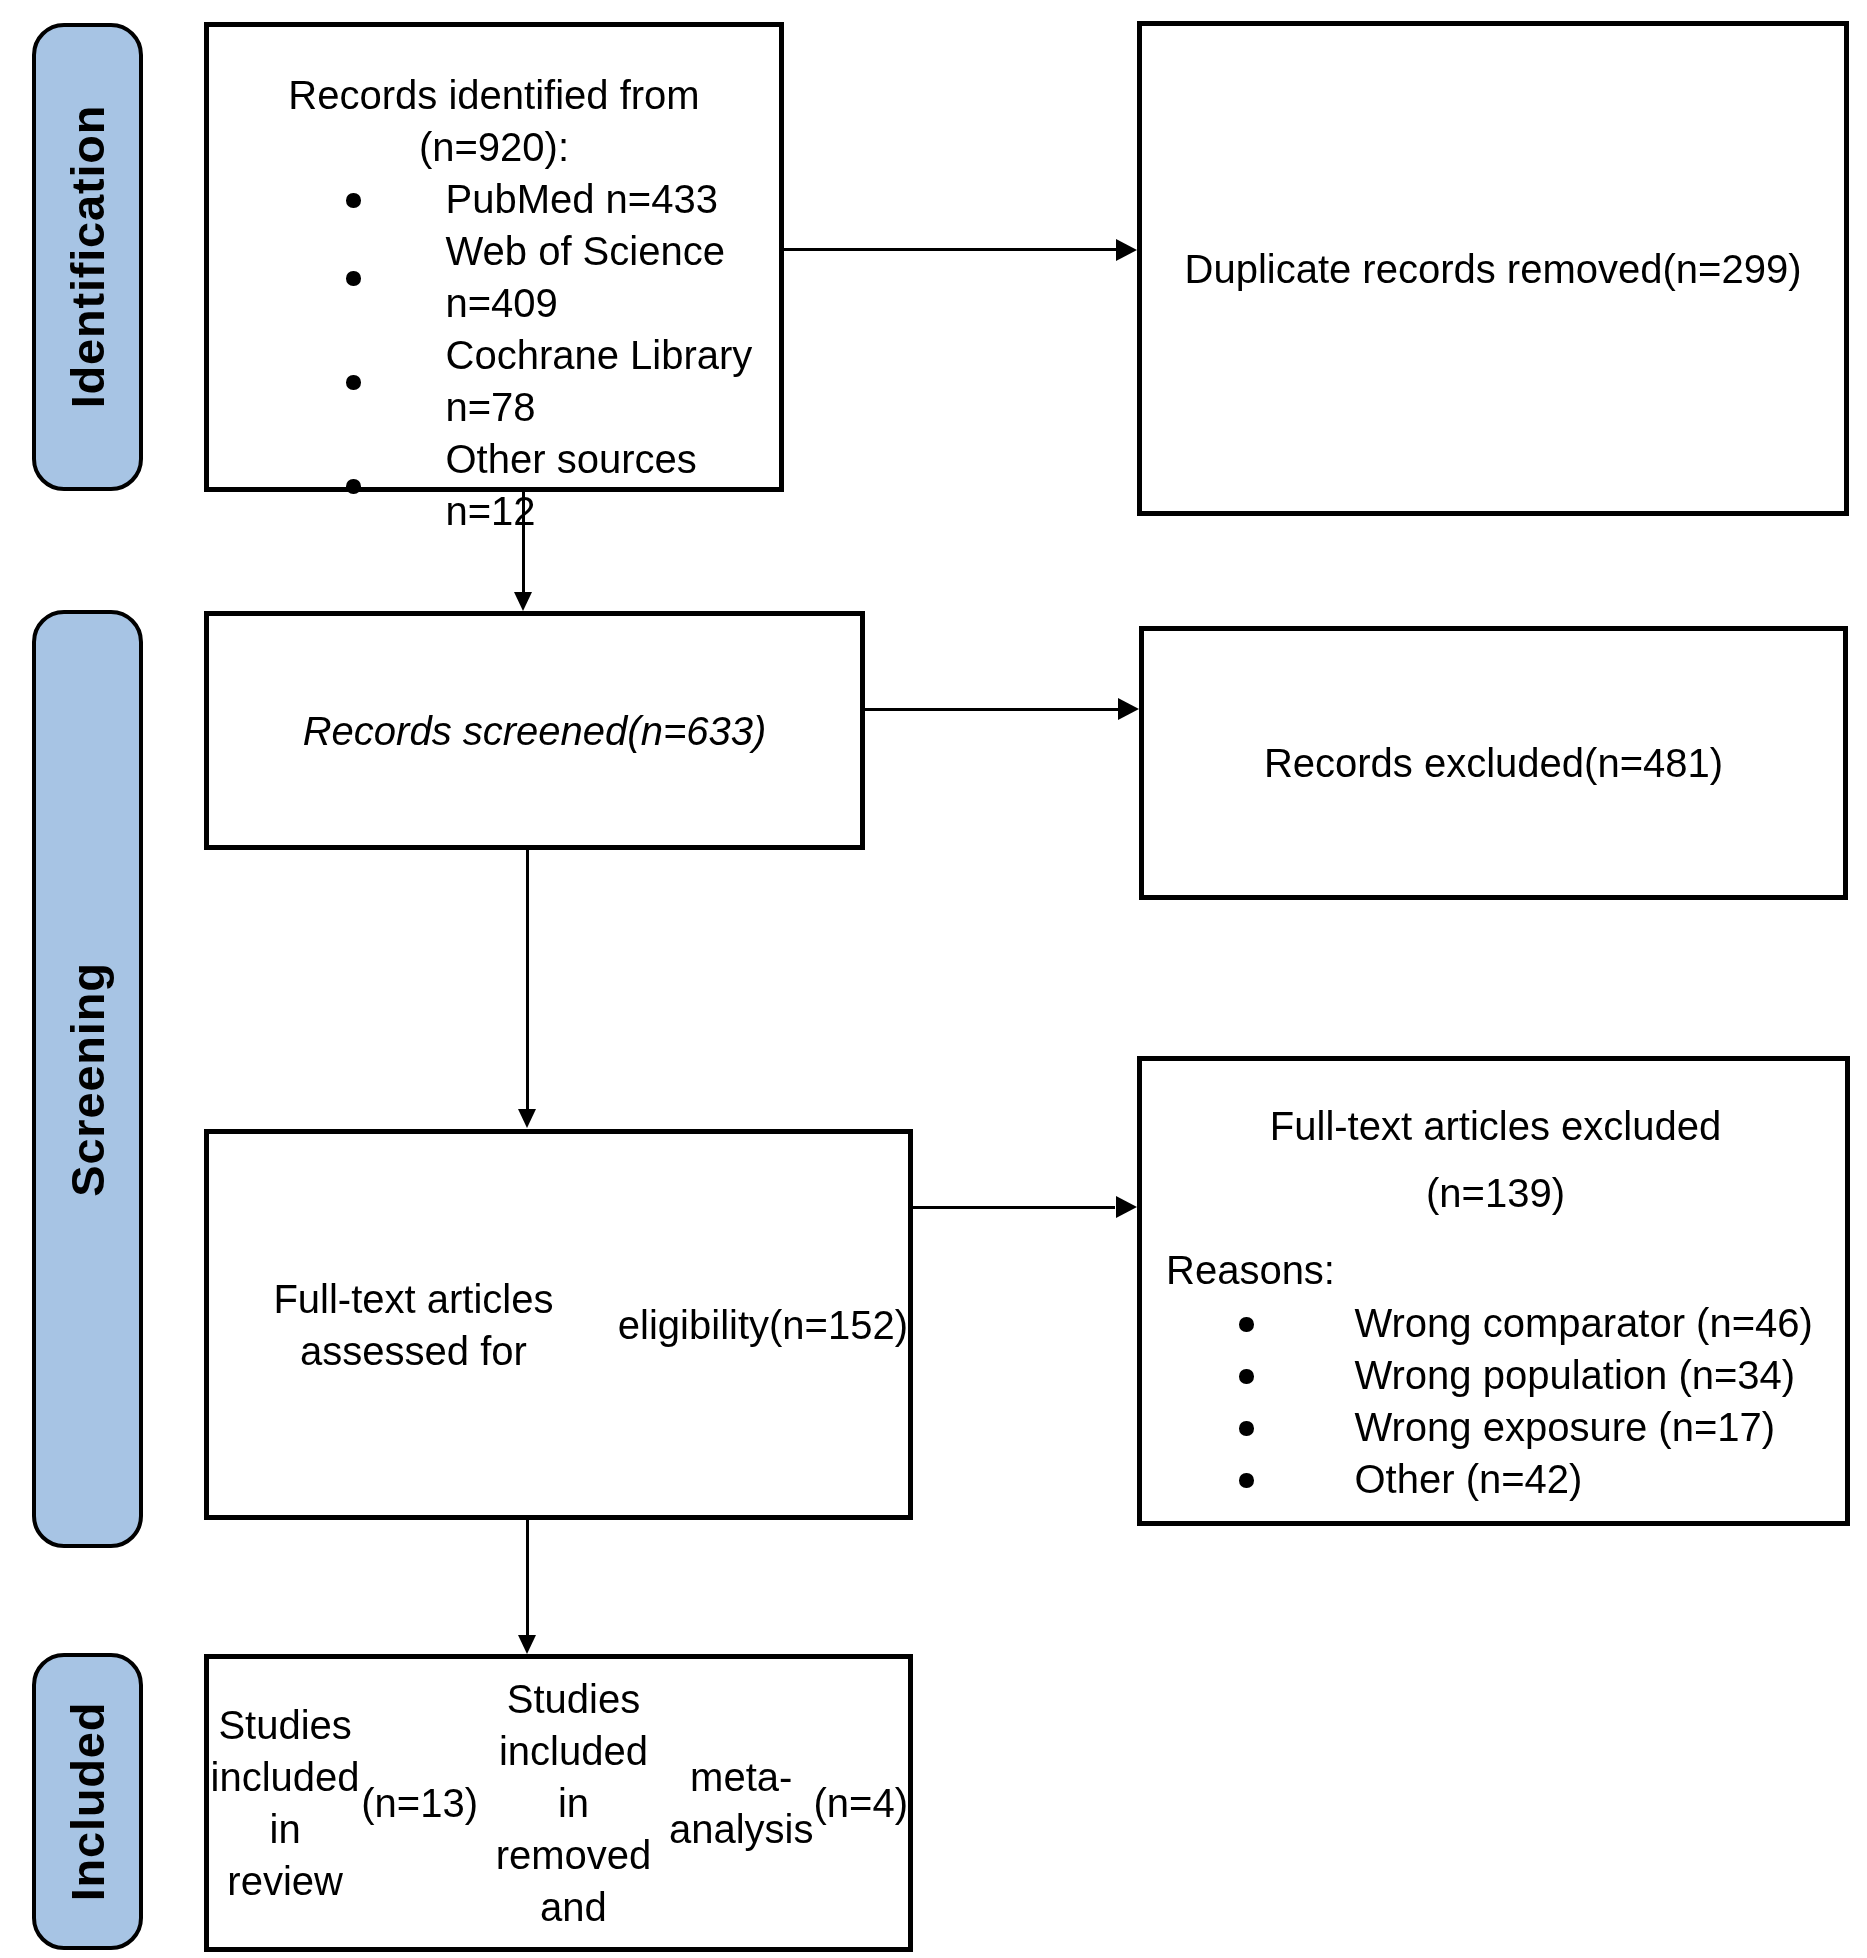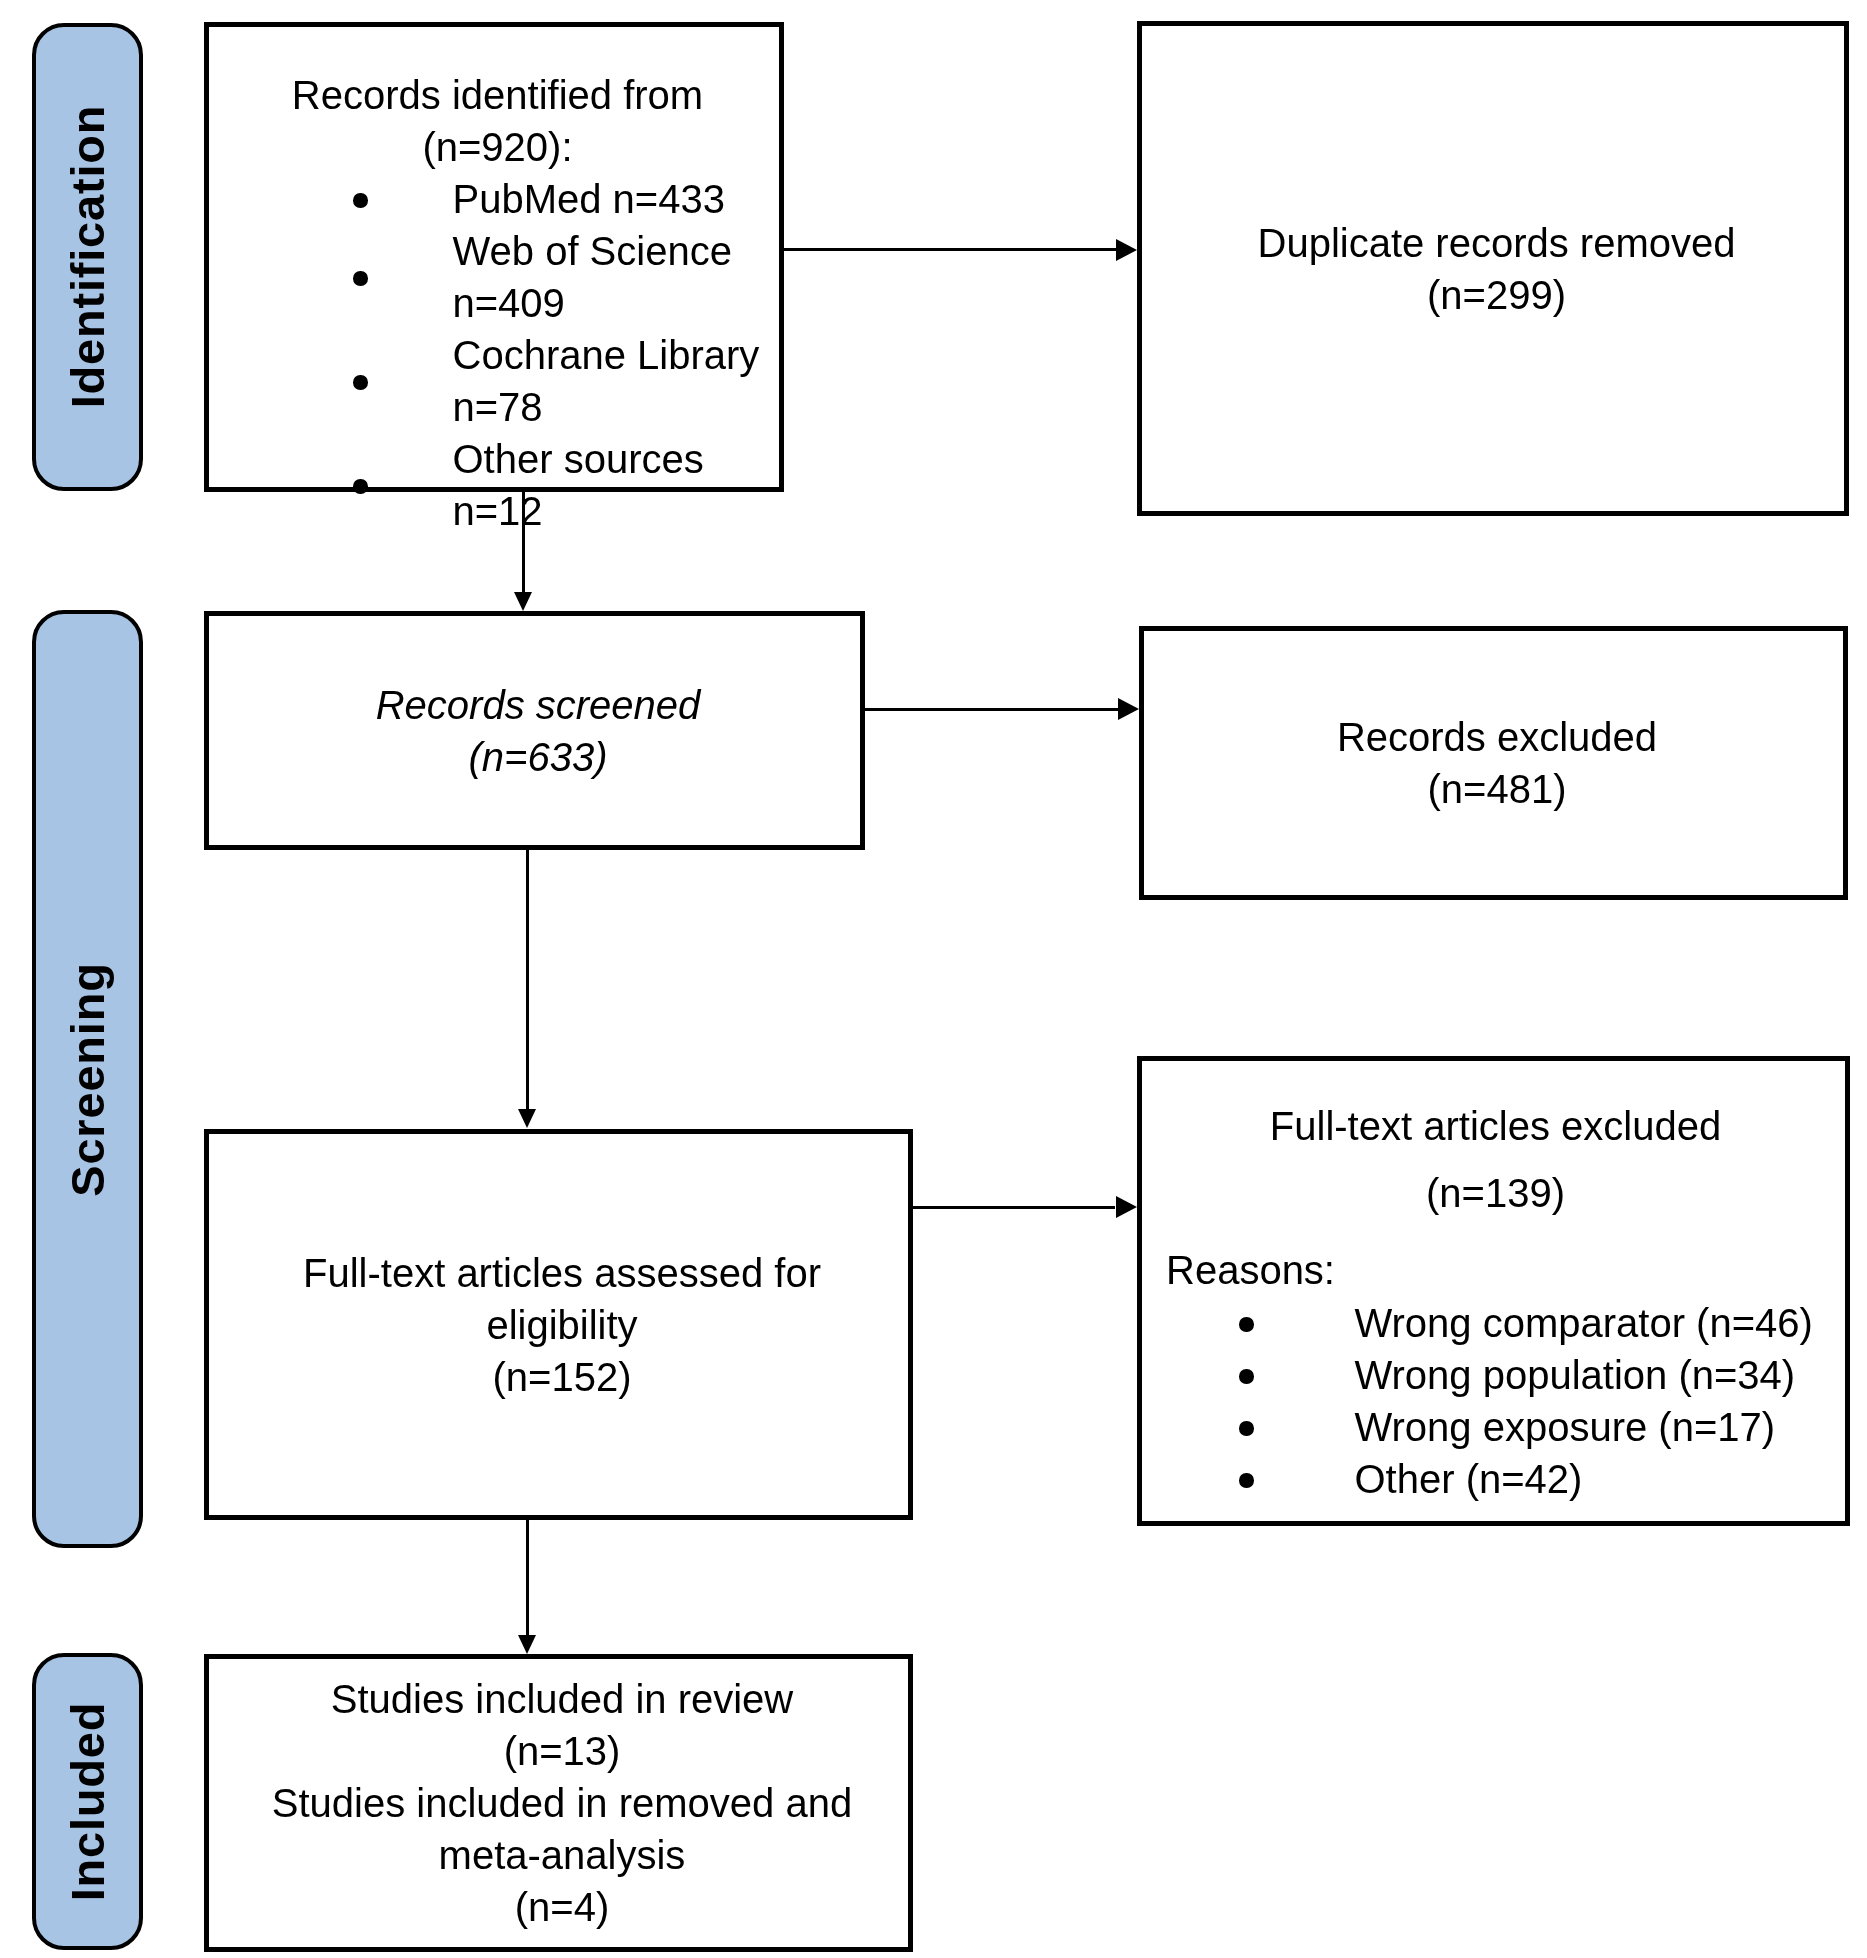--- a/index.html
+++ b/index.html
@@ -31,25 +31,24 @@
     font-weight: bold;
     letter-spacing: 0.8px;
   }
   .flow-box {
     position: absolute;
     background: #ffffff;
     border: 5.6px solid #000000;
     box-sizing: border-box;
     font-size: 40px;
     line-height: 52px;
-    padding-left: 7px;
   }
   .center-lines {
     display: flex;
-    flex-direction: column;
+    flex-direction: row;
     align-items: center;
     justify-content: center;
     text-align: center;
   }
   .box-title { text-align: center; }
   .bullet-list { list-style: none; margin: 0; padding: 0; }
   .bullet-list li { display: flex; align-items: baseline; }
   .bullet-dot {
     width: 14.5px; height: 14.5px; border-radius: 50%;
     background: #000; flex: 0 0 14.5px;

